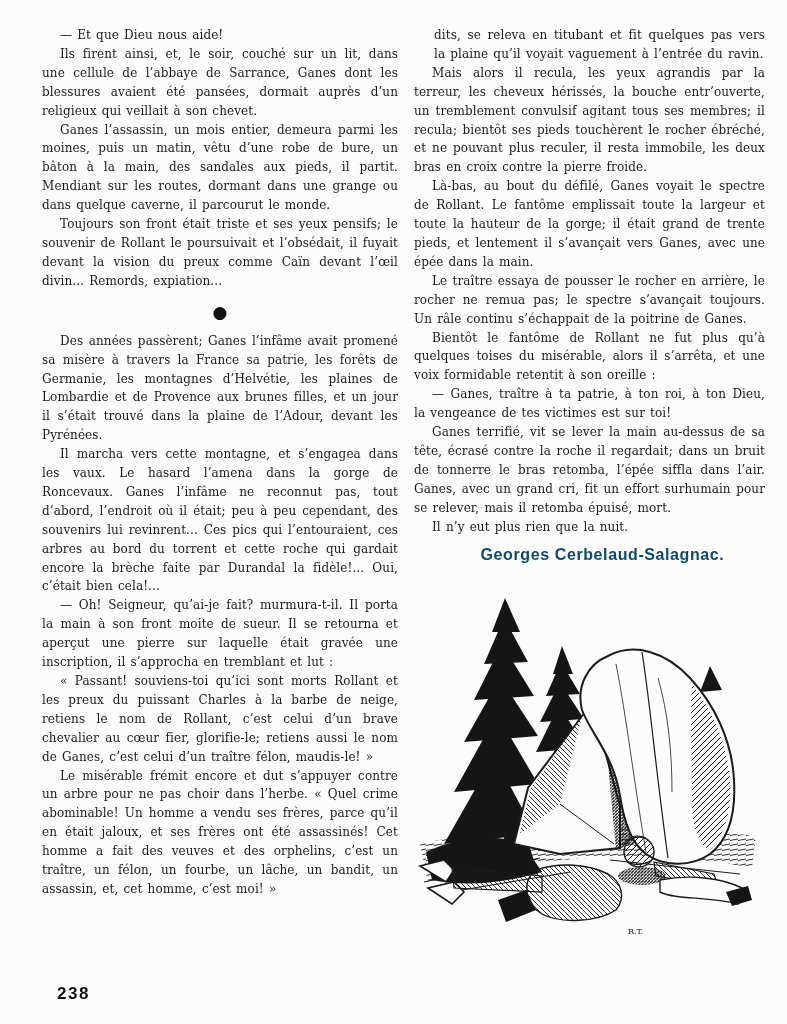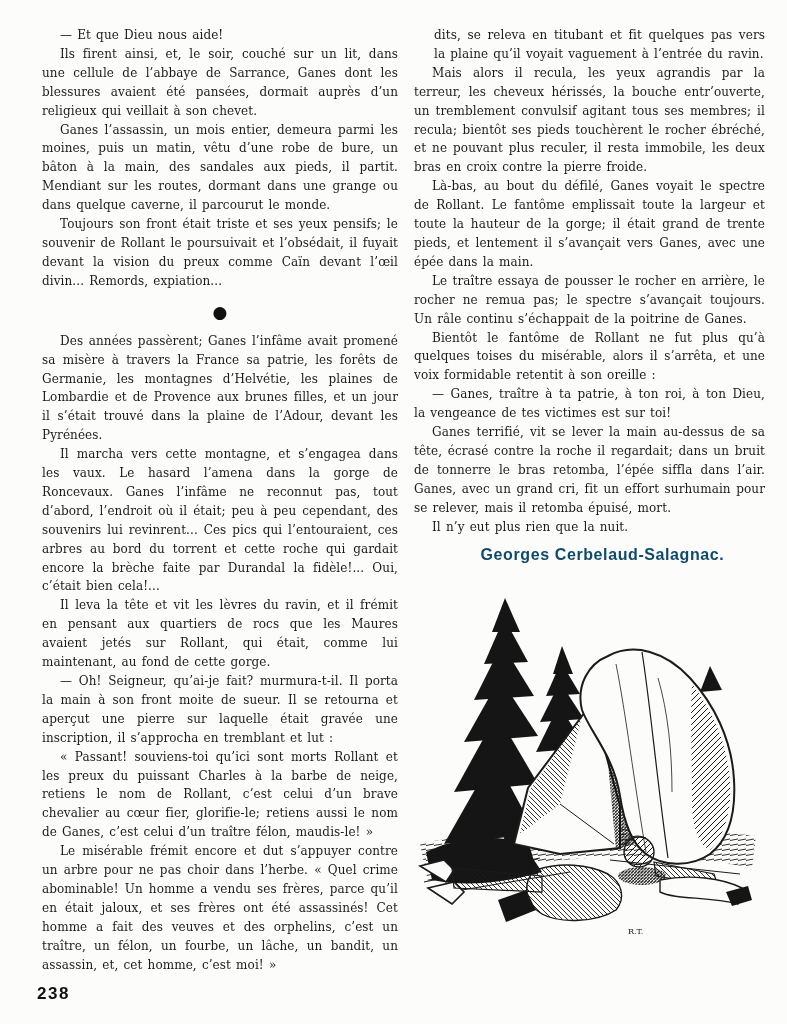--- a/index.html
+++ b/index.html
@@ -25,40 +25,39 @@
     text-align:center; font-size:17px; line-height:17px;
     margin:13px 0 11px 0; color:#111;
   }
   .author {
     margin-top:10px; padding-left:26px; text-align:center;
     font-family:"Liberation Sans", sans-serif; font-weight:700;
     font-size:16px; letter-spacing:.6px; color:#0c4a6e;
   }
   .illustration { margin:28px 0 0 -6px; width:360px; }
   .page-number {
-    position:absolute; left:37px; top:984px;
+    position:absolute; left:57px; top:984px;
     font-family:"Liberation Sans", sans-serif; font-weight:700;
     font-size:17px; letter-spacing:1.5px; color:#111;
   }
 </style>
 </head>
 <body>
 
 <div class="page">
   <div class="columns">
 
     <div class="col left">
       <p class="indent">— Et que Dieu nous aide!</p>
       <p class="indent">Ils firent ainsi, et, le soir, couché sur un lit, dans une cellule de l’abbaye de Sarrance, Ganes dont les blessures avaient été pansées, dormait auprès d’un religieux qui veillait à son chevet.</p>
       <p class="indent">Ganes l’assassin, un mois entier, demeura parmi les moines, puis un matin, vêtu d’une robe de bure, un bâton à la main, des sandales aux pieds, il partit. Mendiant sur les routes, dormant dans une grange ou dans quelque caverne, il parcourut le monde.</p>
       <p class="indent">Toujours son front était triste et ses yeux pensifs; le souvenir de Rollant le poursuivait et l’obsédait, il fuyait devant la vision du preux comme Caïn devant l’œil divin... Remords, expiation...</p>
       <div class="separator">●</div>
       <p class="indent">Des années passèrent; Ganes l’infâme avait promené sa misère à travers la France sa patrie, les forêts de Germanie, les montagnes d’Helvétie, les plaines de Lombardie et de Provence aux brunes filles, et un jour il s’était trouvé dans la plaine de l’Adour, devant les Pyrénées.</p>
       <p class="indent">Il marcha vers cette montagne, et s’engagea dans les vaux. Le hasard l’amena dans la gorge de Roncevaux. Ganes l’infâme ne reconnut pas, tout d’abord, l’endroit où il était; peu à peu cependant, des souvenirs lui revinrent... Ces pics qui l’entouraient, ces arbres au bord du torrent et cette roche qui gardait encore la brèche faite par Durandal la fidèle!... Oui, c’était bien cela!...</p>
-      <p class="indent">Il leva la tête et vit les lèvres du ravin, et il frémit en pensant aux quartiers de rocs que les Maures avaient jetés sur Rollant, qui était, comme lui maintenant, au fond de cette gorge.</p>
       <p class="indent">— Oh! Seigneur, qu’ai-je fait? murmura-t-il. Il porta la main à son front moite de sueur. Il se retourna et aperçut une pierre sur laquelle était gravée une inscription, il s’approcha en tremblant et lut :</p>
       <p class="indent">« Passant! souviens-toi qu’ici sont morts Rollant et les preux du puissant Charles à la barbe de neige, retiens le nom de Rollant, c’est celui d’un brave chevalier au cœur fier, glorifie-le; retiens aussi le nom de Ganes, c’est celui d’un traître félon, maudis-le! »</p>
       <p class="indent">Le misérable frémit encore et dut s’appuyer contre un arbre pour ne pas choir dans l’herbe. « Quel crime abominable! Un homme a vendu ses frères, parce qu’il en était jaloux, et ses frères ont été assassinés! Cet homme a fait des veuves et des orphelins, c’est un traître, un félon, un fourbe, un lâche, un bandit, un assassin, et, cet homme, c’est moi! »</p>
 
     </div>
 
     <div class="col right">
       <p class="no-indent">dits, se releva en titubant et fit quelques pas vers la plaine qu’il voyait vaguement à l’entrée du ravin.</p>
       <p class="indent">Mais alors il recula, les yeux agrandis par la terreur, les cheveux hérissés, la bouche entr’ouverte, un tremblement convulsif agitant tous ses membres; il recula; bientôt ses pieds touchèrent le rocher ébréché, et ne pouvant plus reculer, il resta immobile, les deux bras en croix contre la pierre froide.</p>
       <p class="indent">Là-bas, au bout du défilé, Ganes voyait le spectre de Rollant. Le fantôme emplissait toute la largeur et toute la hauteur de la gorge; il était grand de trente pieds, et lentement il s’avançait vers Ganes, avec une épée dans la main.</p>

